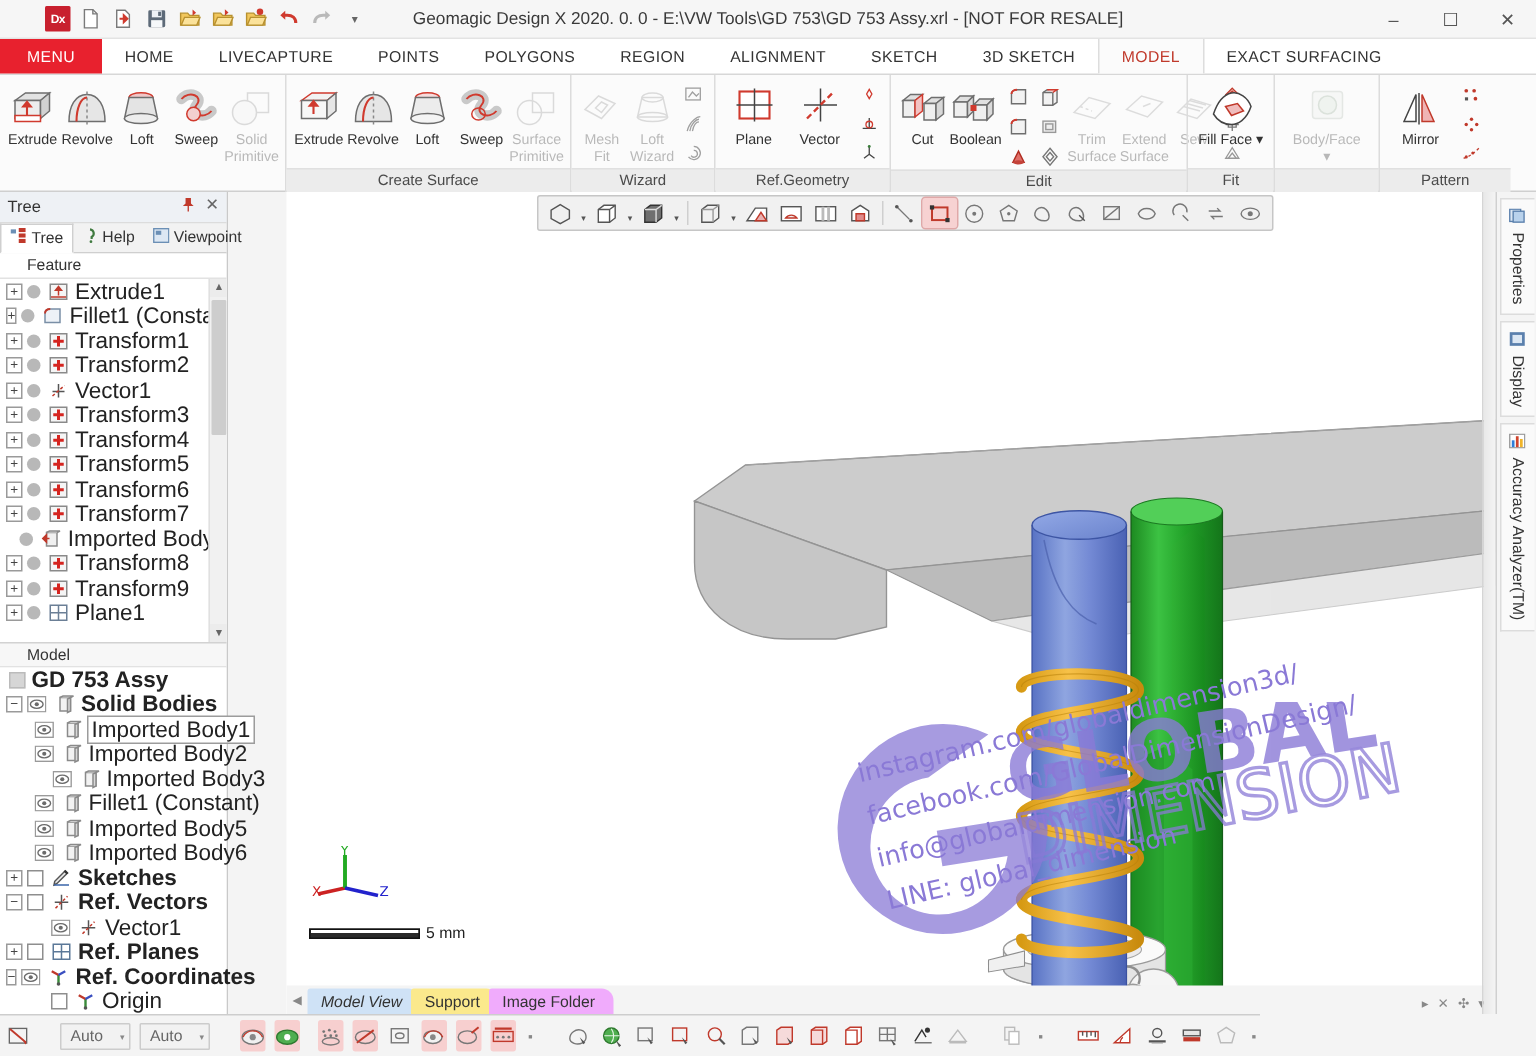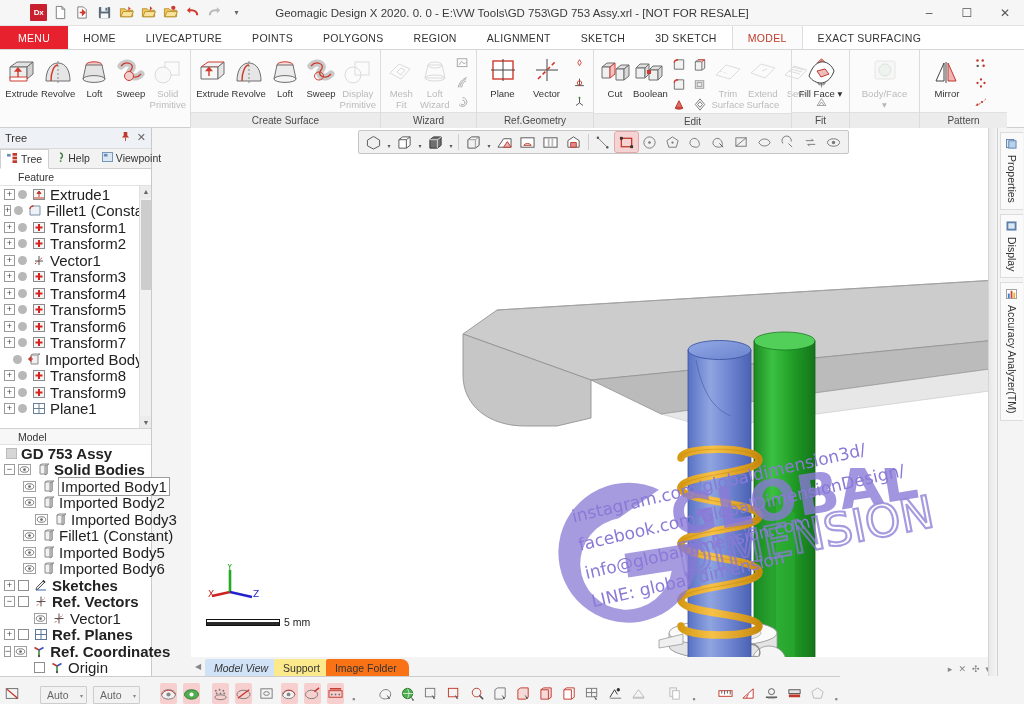--- a/index.html
+++ b/index.html
@@ -143,21 +143,21 @@
   .sb-lbl { font-size:10.5px; color:#222; }
 
   
   .vp-tabs { position:absolute; left:0; bottom:0; width:806px; height:19px; background:#f4f4f4;
              display:flex; align-items:flex-end; }
   .vp-tabs .lcaret { width:14px; height:19px; display:flex; align-items:center; justify-content:center; font-size:8px; color:#888; }
   .vtab { height:17px; display:flex; align-items:center; padding:0 12px 0 9px; font-size:10.5px; color:#333;
           border-top-left-radius:2px; border-top-right-radius:8px; margin-right:-6px; }
   .vtab.blue { background:#cfe2f6;font-style:italic; }
   .vtab.yellow { background:#fbe98c; }
-  .vtab.green { background:#f97316; }
+  .vtab.green { background:#f0abfc; }
   .vp-tabs .rctrls { margin-left:auto; display:flex; align-items:center; gap:6px; padding:0 7px 2px 0; color:#888; font-size:9px; }
 
   
   .rightdock {
     position:absolute; top:128px; right:0; width:27px; height:548px;
     background:#f4f4f4; border-left:1px solid #d0d0d0;
     display:flex; flex-direction:column; align-items:center; padding-top:4px;
   }
   .rdtab {
     writing-mode:vertical-rl; text-orientation:mixed;
@@ -165,21 +165,21 @@
     background:#fafafa; border:1px solid #dcdcdc; border-right:none;
     display:flex; align-items:center; gap:4px; margin-bottom:4px;
     width:23px; justify-content:flex-start;
   }
   .rdtab .gl { writing-mode:horizontal-tb; font-size:9px; }
 
   
   .statusbar {
     position:absolute; bottom:0; left:0; width:840px; height:28px;
     background:#f4f4f4; border-top:1px solid #cdcdcd;
-    display:flex; align-items:flex-end; padding:0 4px; gap:6px;
+    display:flex; align-items:center; padding:0 4px; gap:6px;
   }
   .sbtn { width:21px; height:21px; display:flex; align-items:center; justify-content:center; border-radius:2px; }
   .sbtn.on { background:#f7cfcf; }
   .ssep { width:1px; height:17px; background:#d0d0d0; margin:0 4px; }
   .scombo {
     height:18px; min-width:47px; background:#f2f2f2; border:1px solid #cccccc;
     display:flex; align-items:center; justify-content:space-between;
     padding:0 3px 0 6px; font-size:10.5px; color:#666; border-radius:1px;
   }
   .scombo .cc { font-size:6px; color:#888; }
@@ -381,21 +381,21 @@
           </div>
           <div class="lbl">Sweep</div>
         </div>
         <div class="ritem dim">
           <div class="ic">
             <svg width="34" height="30" viewBox="0 0 34 30">
                 <rect x="14" y="5" width="14" height="13" fill="none" stroke="#999"></rect>
                 <circle cx="12" cy="18" r="8" fill="none" stroke="#999"></circle>
               </svg>
           </div>
-          <div class="lbl">Display Primitive</div>
+          <div class="lbl">Surface Primitive</div>
         </div>
       </div>
       <div class="rgroup-label">Create Surface</div>
     </div>
 
     <div class="rgroup" style="width:96px">
       <div class="rgroup-items">
         <div class="ritem dim">
           <div class="ic">
             <svg width="30" height="30" viewBox="0 0 30 30">

